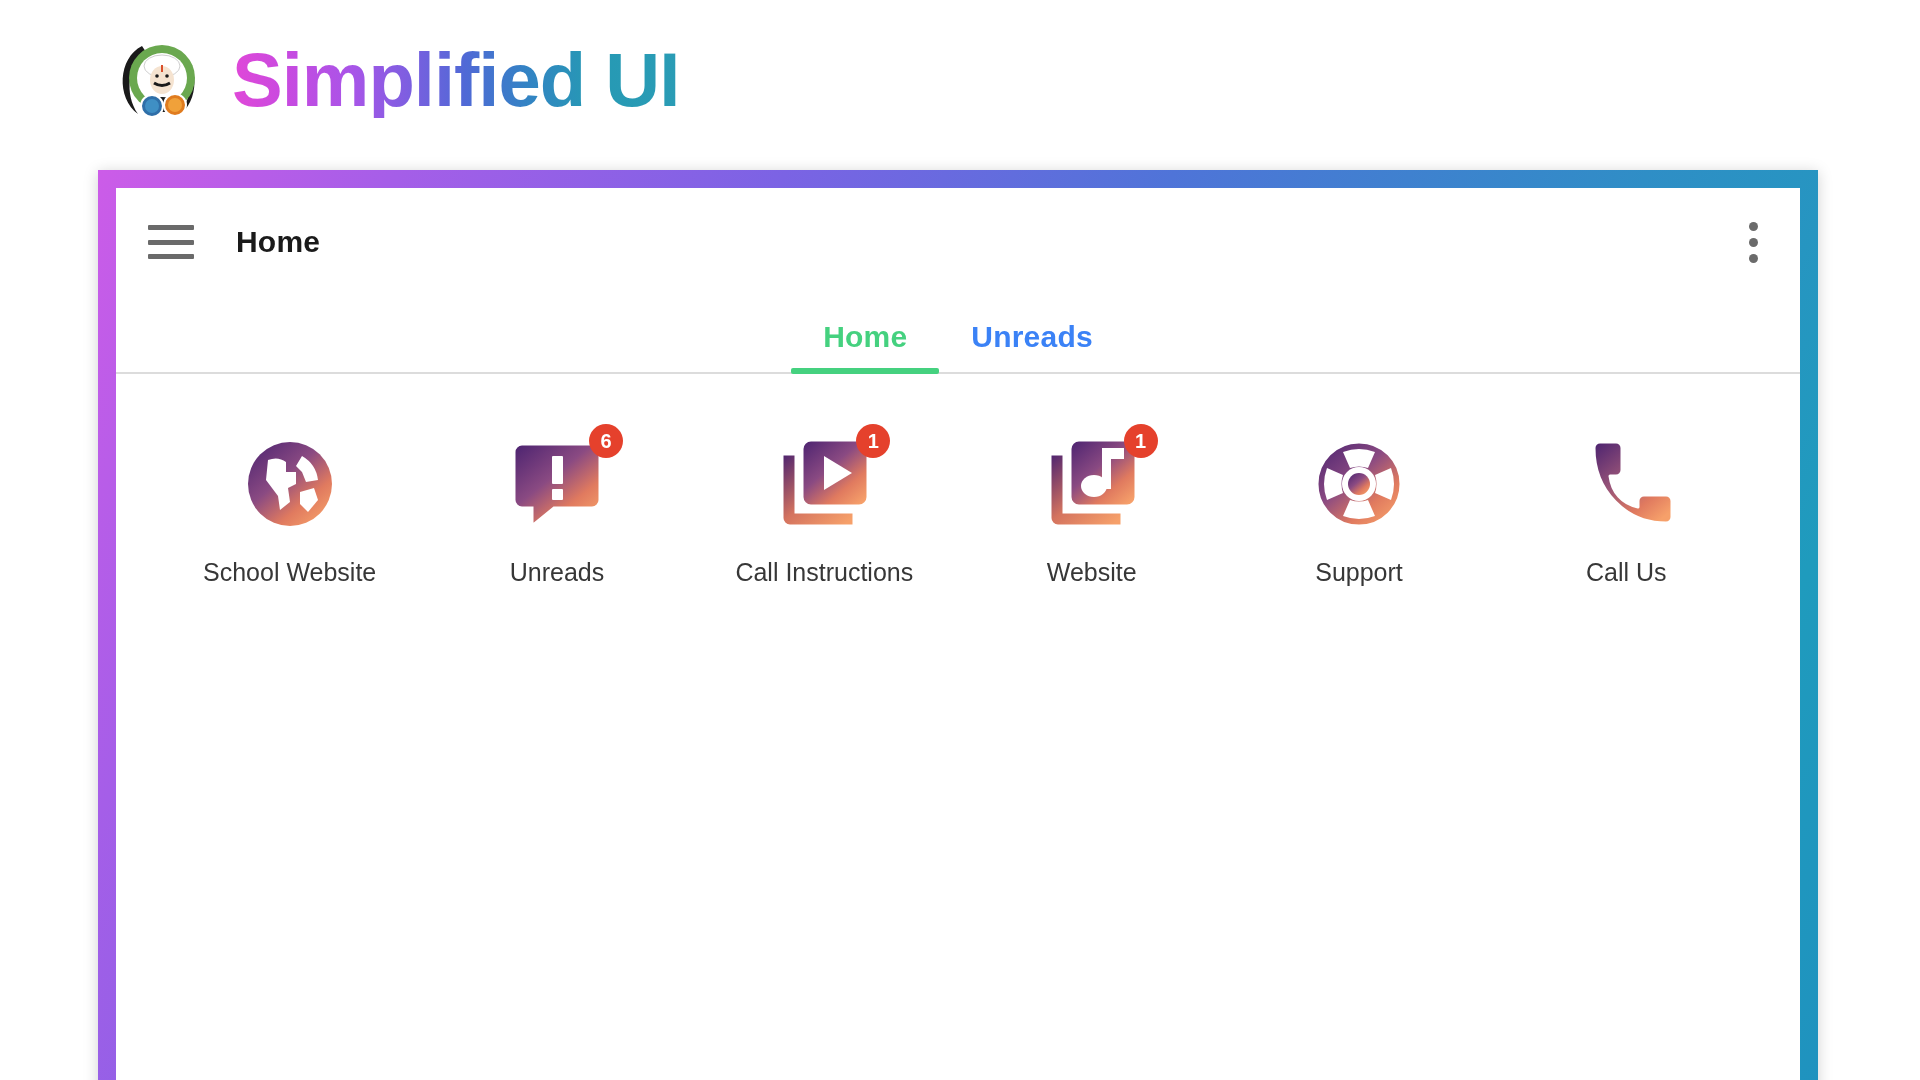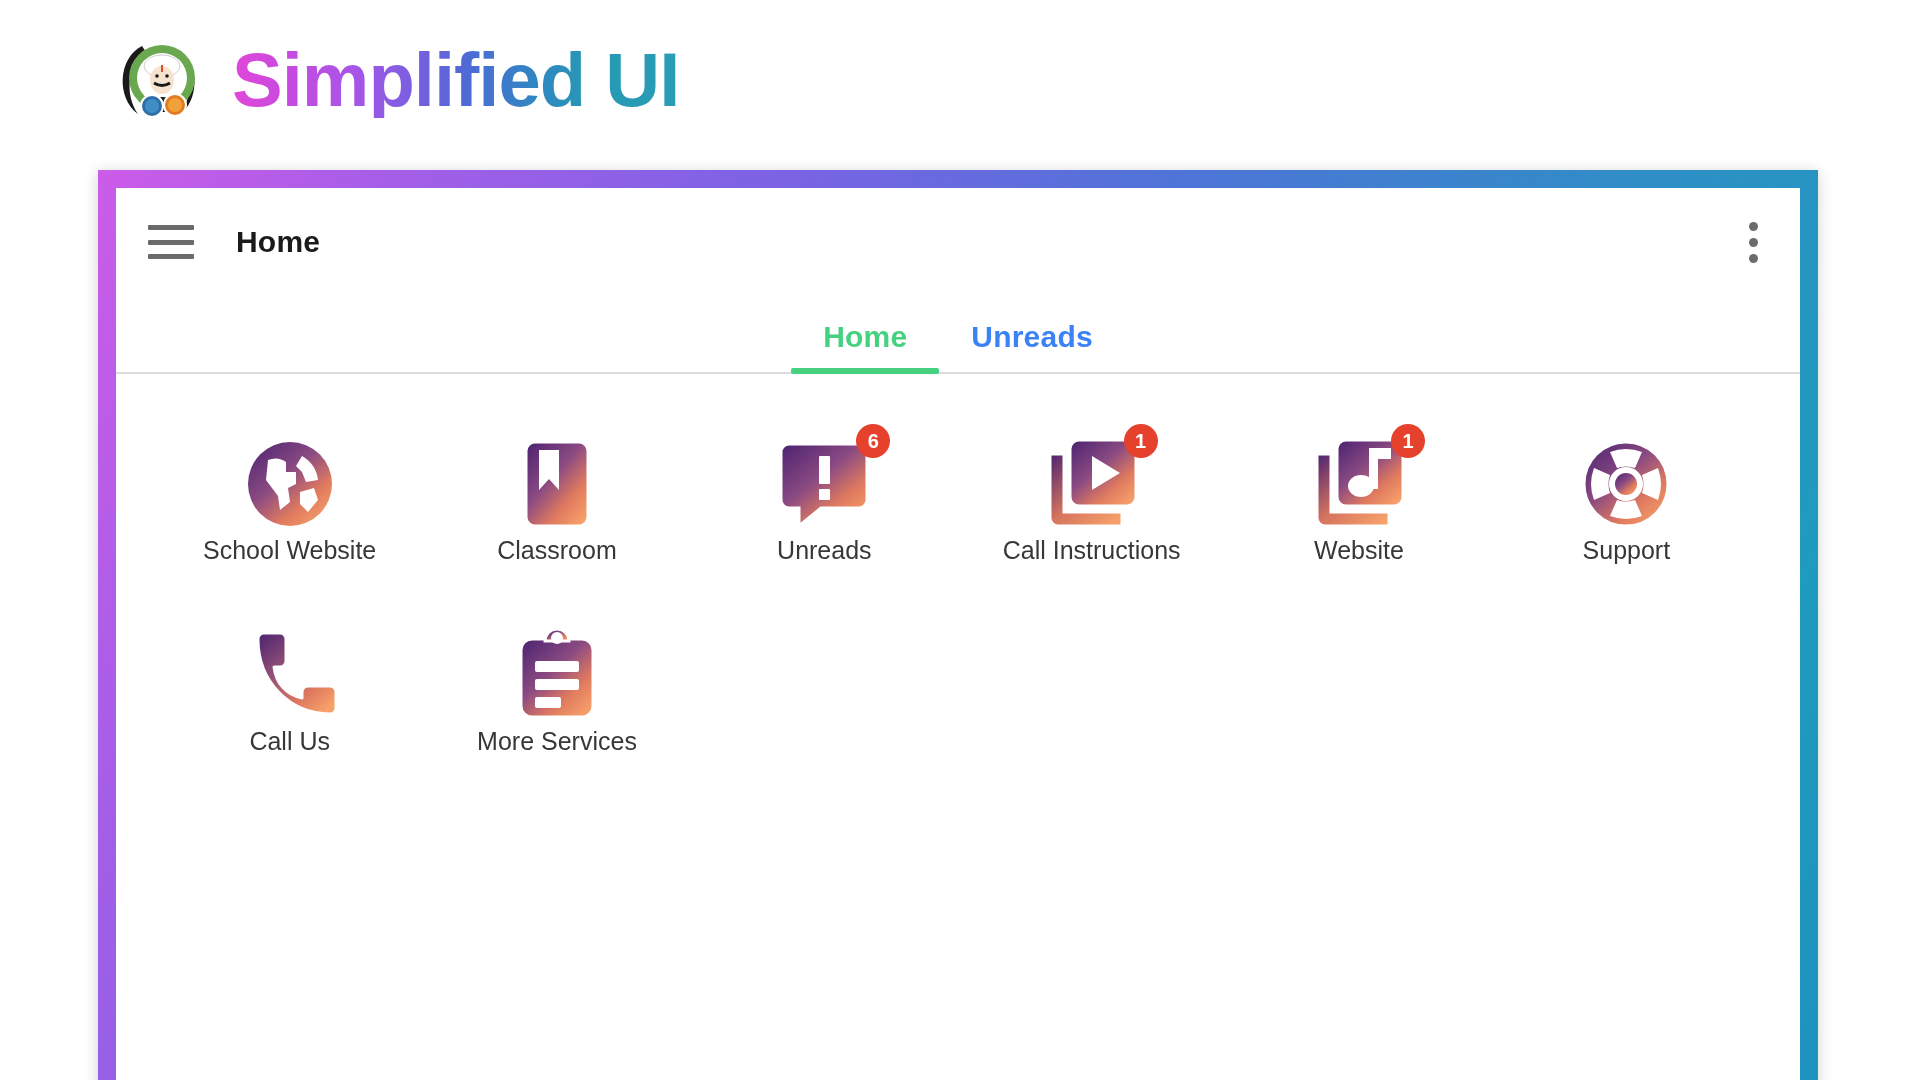--- a/index.html
+++ b/index.html
@@ -176,20 +176,21 @@
     background: #e5412c;
     color: #ffffff;
     font-size: 20px;
     font-weight: bold;
     display: flex;
     align-items: center;
     justify-content: center;
     line-height: 1;
   }
   .app-label {
+    margin-top: 22px;
     font-size: 25px;
     color: #373737;
     text-align: center;
     white-space: nowrap;
   }
 </style>
 </head>
 <body>
 
 <div class="brand-header">
@@ -262,37 +263,20 @@
           <path d="M50 10 a40 40 0 0 1 0 80 a40 40 0 0 1 0 -80 Z" fill="none"></path>
           <path d="M28 26 q10 -4 18 2 l0 10 l10 0 l0 12 l-8 4 l2 14 l-10 8 l-2 -14 l-12 -16 Z" fill="#ffffff"></path>
           <path d="M62 22 q14 8 16 24 l-12 2 l-4 -10 l-6 -6 Z" fill="#ffffff"></path>
           <path d="M60 58 l14 -4 l4 12 l-10 12 l-8 -8 Z" fill="#ffffff"></path>
         </svg>
       </div>
       <div class="app-label">School Website</div>
     </div>
 
 
-    <div class="app-tile">
-      <div class="icon-wrap">
-        <svg width="100" height="100" viewBox="0 0 100 100">
-          <defs>
-                <linearGradient id="g3" x1="0" y1="0" x2="0.85" y2="1">
-            <stop offset="0%" stop-color="#4a2270"></stop>
-                  <stop offset="45%" stop-color="#8a4a82"></stop>
-            <stop offset="75%" stop-color="#e07a5f"></stop>
-                  <stop offset="100%" stop-color="#f6a06a"></stop>
-          </linearGradient>
-              </defs>
-          <rect x="19" y="8" width="62" height="84" rx="9" fill="url(#g3)" stroke="#ffffff" stroke-width="3"></rect>
-          <path d="M32 16 l20 0 l0 40 l-10 -11 l-10 11 Z" fill="#ffffff"></path>
-        </svg>
-      </div>
-      <div class="app-label">Classroom</div>
-    </div>
 
     <div class="app-tile">
       <div class="icon-wrap">
         <svg width="100" height="100" viewBox="0 0 100 100">
           <defs>
                 <linearGradient id="g4" x1="0" y1="0" x2="0.85" y2="1">
             <stop offset="0%" stop-color="#4a2270"></stop>
                   <stop offset="45%" stop-color="#8a4a82"></stop>
             <stop offset="75%" stop-color="#e07a5f"></stop>
                   <stop offset="100%" stop-color="#f6a06a"></stop>
@@ -395,37 +379,16 @@
           </linearGradient>
               </defs>
           <path d="M24 8 h16 a6 6 0 0 1 6 6 v22 a6 6 0 0 1 -6 6 h-6
                    c2 16 12 28 28 31 l0 -6 a6 6 0 0 1 6 -6 h22 a6 6 0 0 1 6 6 v16
                    a6 6 0 0 1 -6 6 c-40 0 -72 -32 -72 -75 a6 6 0 0 1 6 -6 Z" fill="url(#g8)" stroke="#ffffff" stroke-width="3" stroke-linejoin="round"></path>
         </svg>
       </div>
       <div class="app-label">Call Us</div>
     </div>
 
-    <div class="app-tile">
-      <div class="icon-wrap">
-        <svg width="100" height="100" viewBox="0 0 100 100">
-          <defs>
-                <linearGradient id="g9" x1="0" y1="0" x2="0.85" y2="1">
-            <stop offset="0%" stop-color="#4a2270"></stop>
-                  <stop offset="45%" stop-color="#8a4a82"></stop>
-            <stop offset="75%" stop-color="#e07a5f"></stop>
-                  <stop offset="100%" stop-color="#f6a06a"></stop>
-          </linearGradient>
-              </defs>
-          <rect x="14" y="14" width="72" height="78" rx="11" fill="url(#g9)" stroke="#ffffff" stroke-width="3"></rect>
-          <path d="M38 16 a12 12 0 0 1 24 0 Z" fill="url(#g9)" stroke="#ffffff" stroke-width="3"></path>
-          <circle cx="50" cy="13" r="6" fill="#ffffff"></circle>
-          <rect x="28" y="36" width="44" height="11" rx="2" fill="#ffffff"></rect>
-          <rect x="28" y="54" width="44" height="11" rx="2" fill="#ffffff"></rect>
-          <rect x="28" y="72" width="26" height="11" rx="2" fill="#ffffff"></rect>
-        </svg>
-      </div>
-      <div class="app-label">More Services</div>
-    </div>
 
   </div>
  </div>
 </div>
 
 </body></html>

